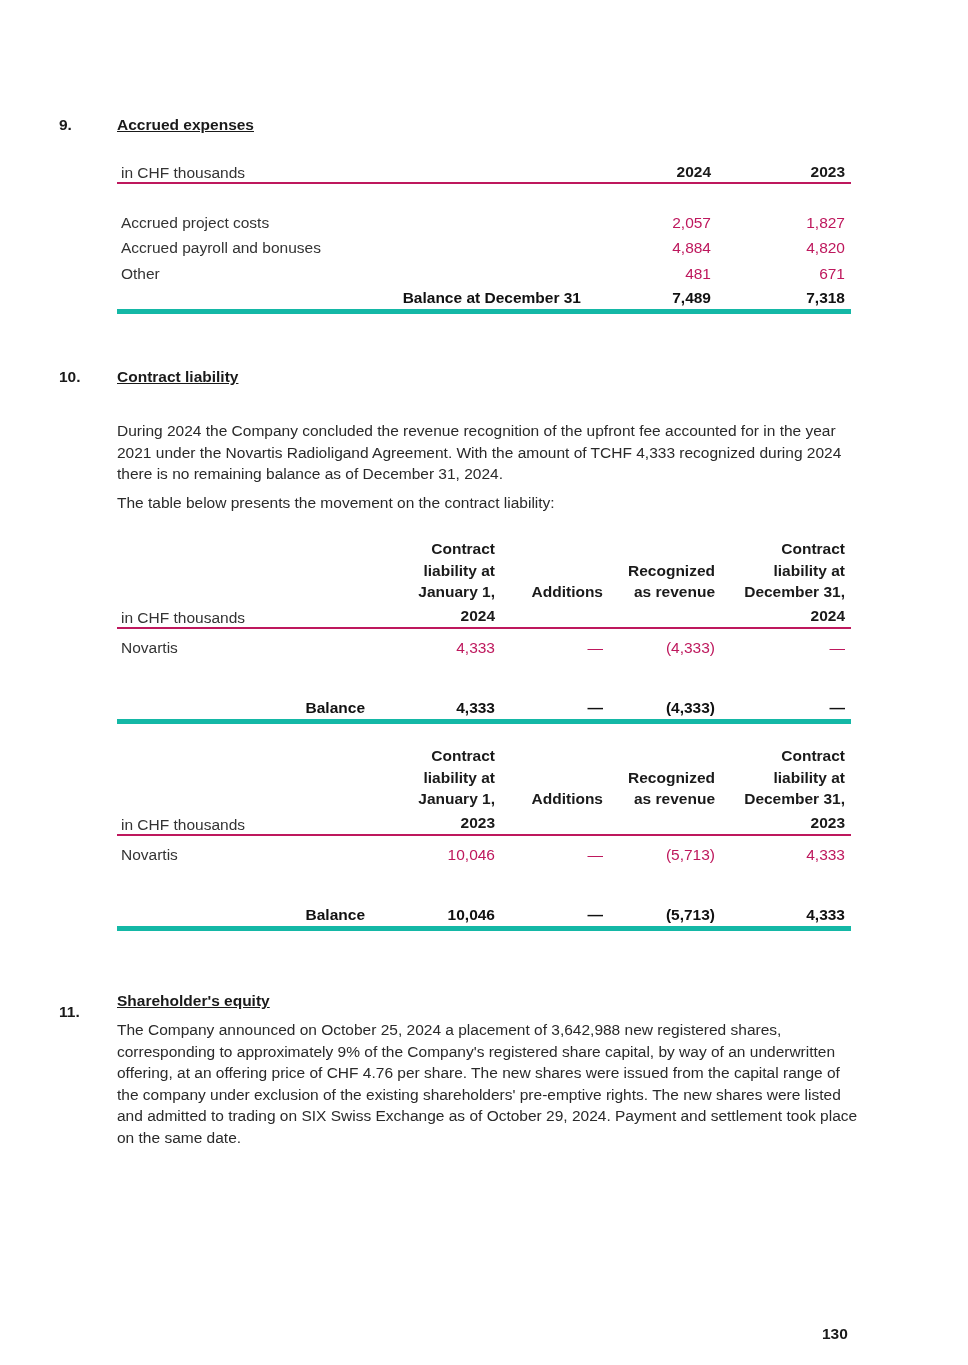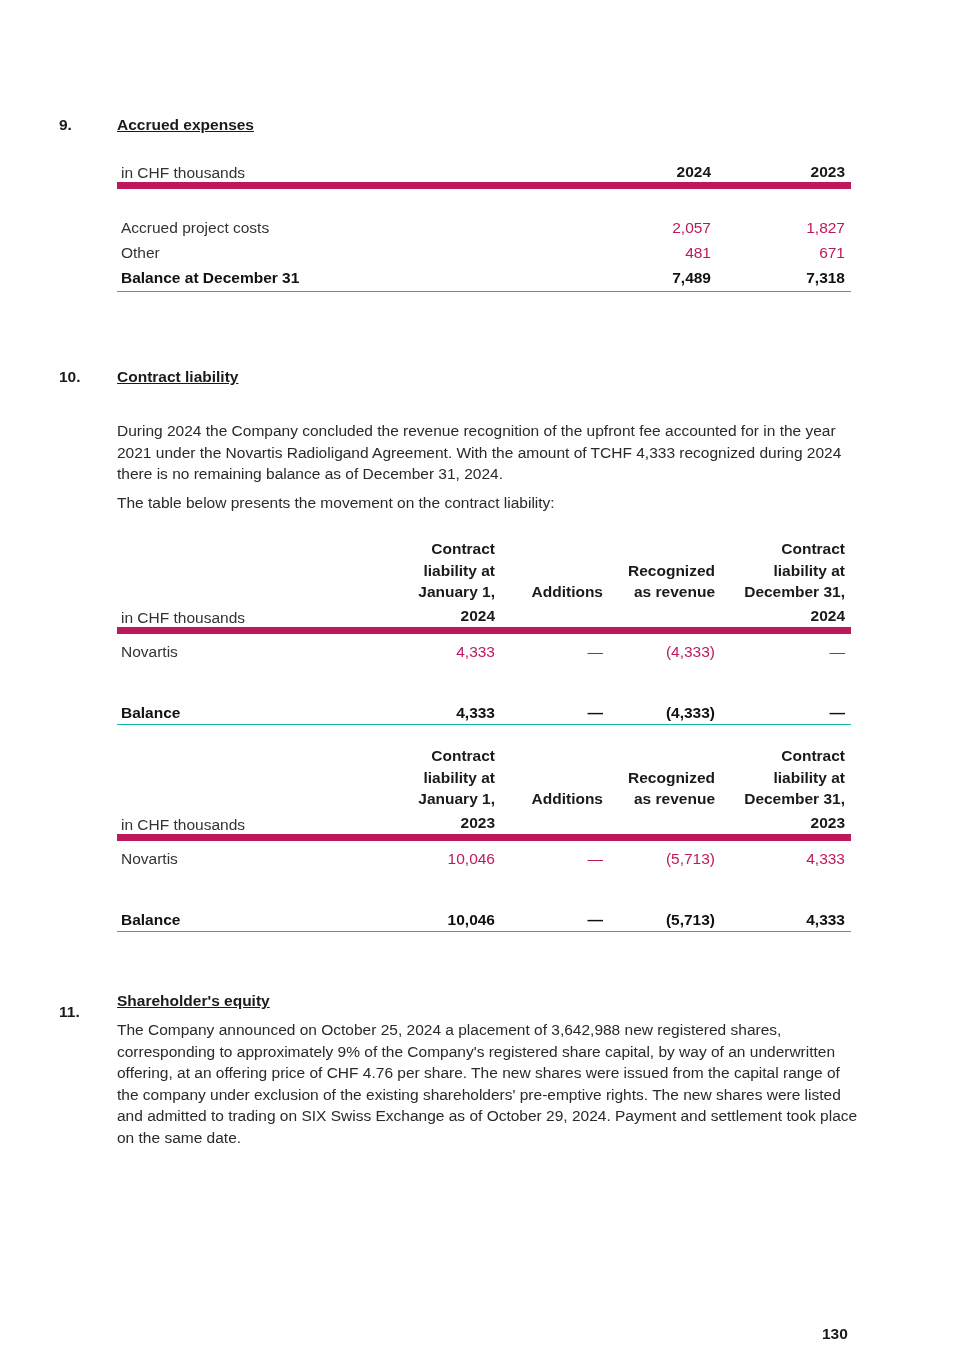--- a/index.html
+++ b/index.html
@@ -5,22 +5,22 @@
   html, body { margin:0; padding:0; background:#ffffff; }
   body { width:968px; height:1365px; position:relative; font-family:"Liberation Sans", sans-serif; color:#1a1a1a; overflow:hidden; }
   .sec-num { position:absolute; left:59px; font-weight:bold; font-size:15.5px; }
   .sec-title { position:absolute; left:117px; font-weight:bold; font-size:15.5px;text-decoration:underline; }
   .para { position:absolute; left:117px; width:740px; font-size:15.5px; line-height:21.5px; color:#2a2a2a; font-weight:300; }
   table.fin { position:absolute; left:117px; width:734px; border-collapse:collapse; font-size:15.5px; }
   table.fin td, table.fin th { padding:0 6px 0 4px; }
   table.fin th { font-weight:bold; text-align:right; vertical-align:bottom; line-height:21.5px; }
   table.fin .label { text-align:left; font-weight:normal; color:#333; }
   table.fin td.num { text-align:right; color:#be185d; }
-  table.fin tr.head-row th, table.fin tr.head-row td { border-bottom:7px solid #be185d; }
-  table.fin tr.total td { font-weight:bold; color:#111; border-bottom:1px solid #14b8a6; }
+  table.fin tr.head-row th, table.fin tr.head-row td { border-bottom:2px solid #be185d; }
+  table.fin tr.total td { font-weight:bold; color:#111; border-bottom:5px solid #14b8a6;text-align:right; }
   .page-num { position:absolute; left:822px; top:1325px; font-weight:bold; font-size:15.5px; }
 </style>
 </head>
 <body>
 
 <div class="sec-num" style="top:116px">9.</div>
 <div class="sec-title" style="top:116px">Accrued expenses</div>
 
 <table class="fin" style="top:160px">
   <colgroup>
@@ -34,20 +34,25 @@
     <th>2024</th>
     <th>2023</th>
   </tr>
   <tr>
         <td colspan="3" style="height:26px"></td>
       </tr>
   <tr style="height:25.5px">
     <td class="label">Accrued project costs</td>
     <td class="num">2,057</td>
     <td class="num">1,827</td>
+  </tr>
+  <tr style="height:25.5px">
+    <td class="label">Accrued payroll and bonuses</td>
+    <td class="num">4,884</td>
+    <td class="num">4,820</td>
   </tr>
   <tr style="height:25.5px">
     <td class="label">Other</td>
     <td class="num">481</td>
     <td class="num">671</td>
   </tr>
   <tr class="total" style="height:25px">
     <td class="label" style="font-weight:bold;color:#111">Balance at December 31</td>
     <td class="num">7,489</td>
     <td class="num">7,318</td>

